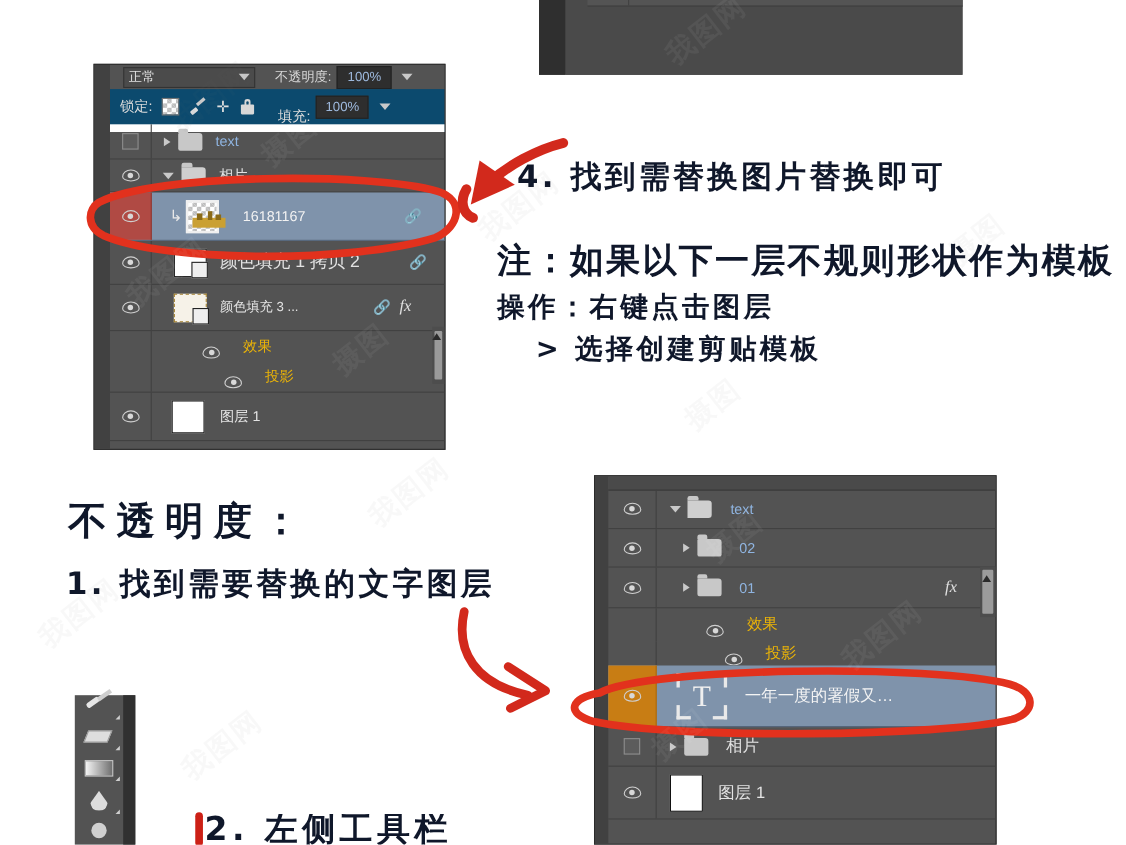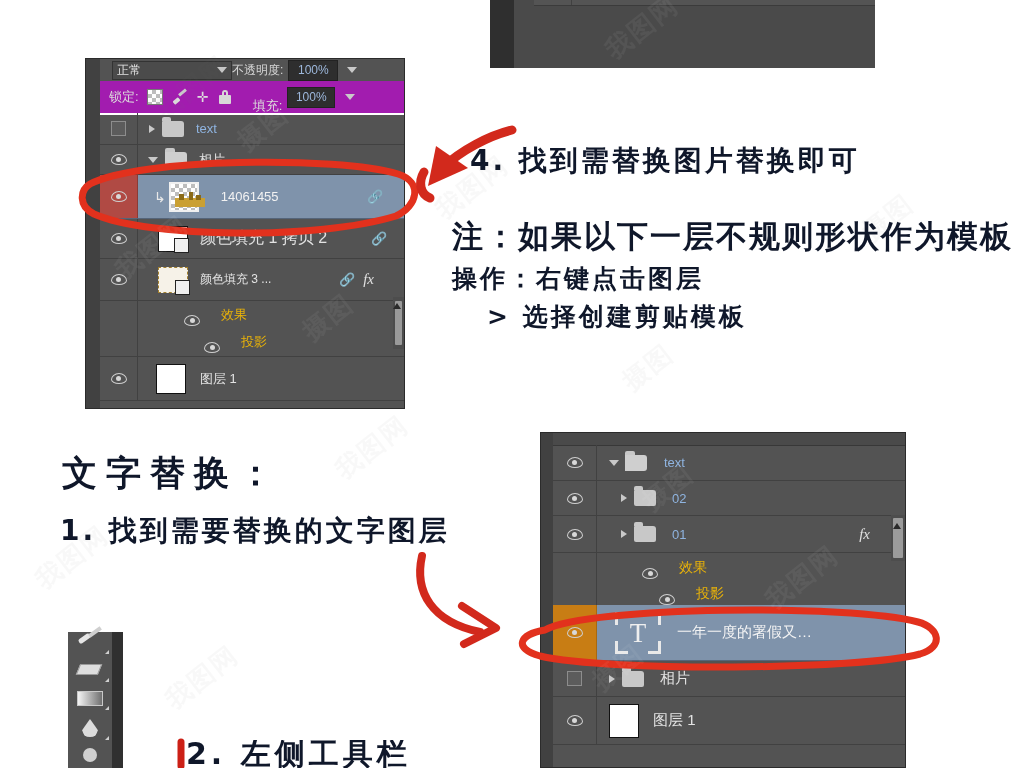--- a/index.html
+++ b/index.html
@@ -133,28 +133,28 @@
 
 <div class="ps-panel" style="left:85px;top:58px;width:320px;height:351px;background:#535353;border:1px solid #2b2b2b;">
 
   <div class="ps-strip" style="width:14px;background:#414141;"></div>
 
   <div style="position:absolute;left:14px;top:0;right:0;height:22px;background:#535353;display:flex;align-items:center;">
     <div style="margin-left:12px;width:120px;height:19px;background:#4b4b4b;border:1px solid #333;display:flex;align-items:center;justify-content:space-between;padding:0 4px;box-sizing:border-box;">
       <span style="color:#e0e0e0;font-size:12px;">正常</span>
       <span class="tri down"></span>
     </div>
-    <span style="color:#d8d8d8;font-size:12px;">不透明度:</span>
+    <span style="color:#d8d8d8;font-size:12px;margin-left:18px;">不透明度:</span>
     <div style="margin-left:5px;width:48px;height:19px;background:#2e2e2e;border:1px solid #222;display:flex;align-items:center;justify-content:center;">
       <span style="color:#9db8dc;font-size:12px;">100%</span>
     </div>
     <span class="tri down" style="margin-left:9px;"></span>
   </div>
 
-  <div style="position:absolute;left:14px;top:22px;right:0;height:32px;background:#a21caf;display:flex;align-items:center;border-bottom:2px solid #ffffff;">
+  <div style="position:absolute;left:14px;top:22px;right:0;height:32px;background:#0c4a6e;display:flex;align-items:center;border-bottom:7px solid #ffffff;">
     <span style="color:#dcdcdc;font-size:13px;margin-left:9px;">锁定:</span>
     <span class="chk" style="width:14px;height:14px;margin-left:8px;border:1px solid #777;"></span>
     <span style="margin-left:9px;width:15px;height:15px;display:inline-block;position:relative;">
       <span style="position:absolute;left:1px;top:9px;width:7px;height:4px;background:#ddd;transform:rotate(-40deg);border-radius:1px;"></span>
       <span style="position:absolute;left:6px;top:1px;width:9px;height:3px;background:#ccc;transform:rotate(-40deg);"></span>
     </span>
     <span style="margin-left:9px;width:14px;height:14px;display:inline-block;position:relative;color:#ddd;font-size:14px;line-height:14px;text-align:center;">✛</span>
     <span style="margin-left:9px;width:12px;height:14px;display:inline-block;position:relative;">
       <span style="position:absolute;left:0;top:5px;width:12px;height:9px;background:#d8d8d8;border-radius:1px;"></span>
       <span style="position:absolute;left:3px;top:0;width:6px;height:7px;border:2px solid #d8d8d8;border-bottom:none;border-radius:4px 4px 0 0;box-sizing:border-box;"></span>
@@ -190,21 +190,21 @@
       <div class="eyecell" style="background:#b04a44;border-right:1px solid #8a3b36;">
         <span class="eye"></span>
       </div>
       <span style="margin-left:16px;color:#e8e8e8;font-size:14px;">↳</span>
       <span class="thumb chk" style="margin-left:3px;width:38px;height:30px;border:2px solid #f0f0f0;position:relative;">
         <span style="position:absolute;left:4px;bottom:3px;width:30px;height:9px;background:#caa033;"></span>
         <span style="position:absolute;left:8px;bottom:10px;width:5px;height:6px;background:#8a6a18;"></span>
         <span style="position:absolute;left:18px;bottom:10px;width:4px;height:8px;background:#8a6a18;"></span>
         <span style="position:absolute;left:25px;bottom:10px;width:5px;height:5px;background:#8a6a18;"></span>
       </span>
-      <span class="lname" style="margin-left:22px;color:#f2f2f2;">14061455</span>
+      <span class="lname" style="margin-left:22px;color:#f2f2f2;">16181167</span>
       <span class="linkic" style="position:absolute;right:20px;">🔗</span>
     </div>
 
     <div class="ps-row" style="height:40px;">
       <div class="eyecell">
         <span class="eye"></span>
       </div>
       <span class="thumb" style="margin-left:20px;width:30px;height:26px;position:relative;">
         <span style="position:absolute;right:-2px;bottom:-2px;width:13px;height:13px;border:1px solid #222;background:#efefef;"></span>
       </span>
@@ -394,21 +394,21 @@
 </svg>
 
 <div class="hand" style="left:470px;top:142px;font-size:28px;letter-spacing:3px;">4. 找到需替换图片替换即可</div>
 
 <div class="hand" style="left:452px;top:216px;font-size:31px;letter-spacing:2px;">注：如果以下一层不规则形状作为模板</div>
 
 <div class="hand" style="left:452px;top:262px;font-size:25px;letter-spacing:3px;">操作：右键点击图层</div>
 
 <div class="hand" style="left:487px;top:300px;font-size:25px;letter-spacing:3px;">&gt; 选择创建剪贴模板</div>
 
-<div class="hand" style="left:62px;top:450px;font-size:35px;letter-spacing:9px;">文字替换：</div>
+<div class="hand" style="left:62px;top:450px;font-size:35px;letter-spacing:9px;">不透明度：</div>
 
 <div class="hand" style="left:60px;top:512px;font-size:28px;letter-spacing:3px;">1. 找到需要替换的文字图层</div>
 
 <div style="position:absolute;left:186px;top:740px;width:330px;height:28px;overflow:hidden;z-index:40;">
   <div class="hand" style="left:0;top:-6px;font-size:30px;letter-spacing:4px;">2. 左侧工具栏</div>
 </div>
 
 <div class="wm-layer">
   <span class="wm" style="left:150px;top:70px;">我图网</span>
   <span class="wm d" style="left:235px;top:110px;">摄图</span>

